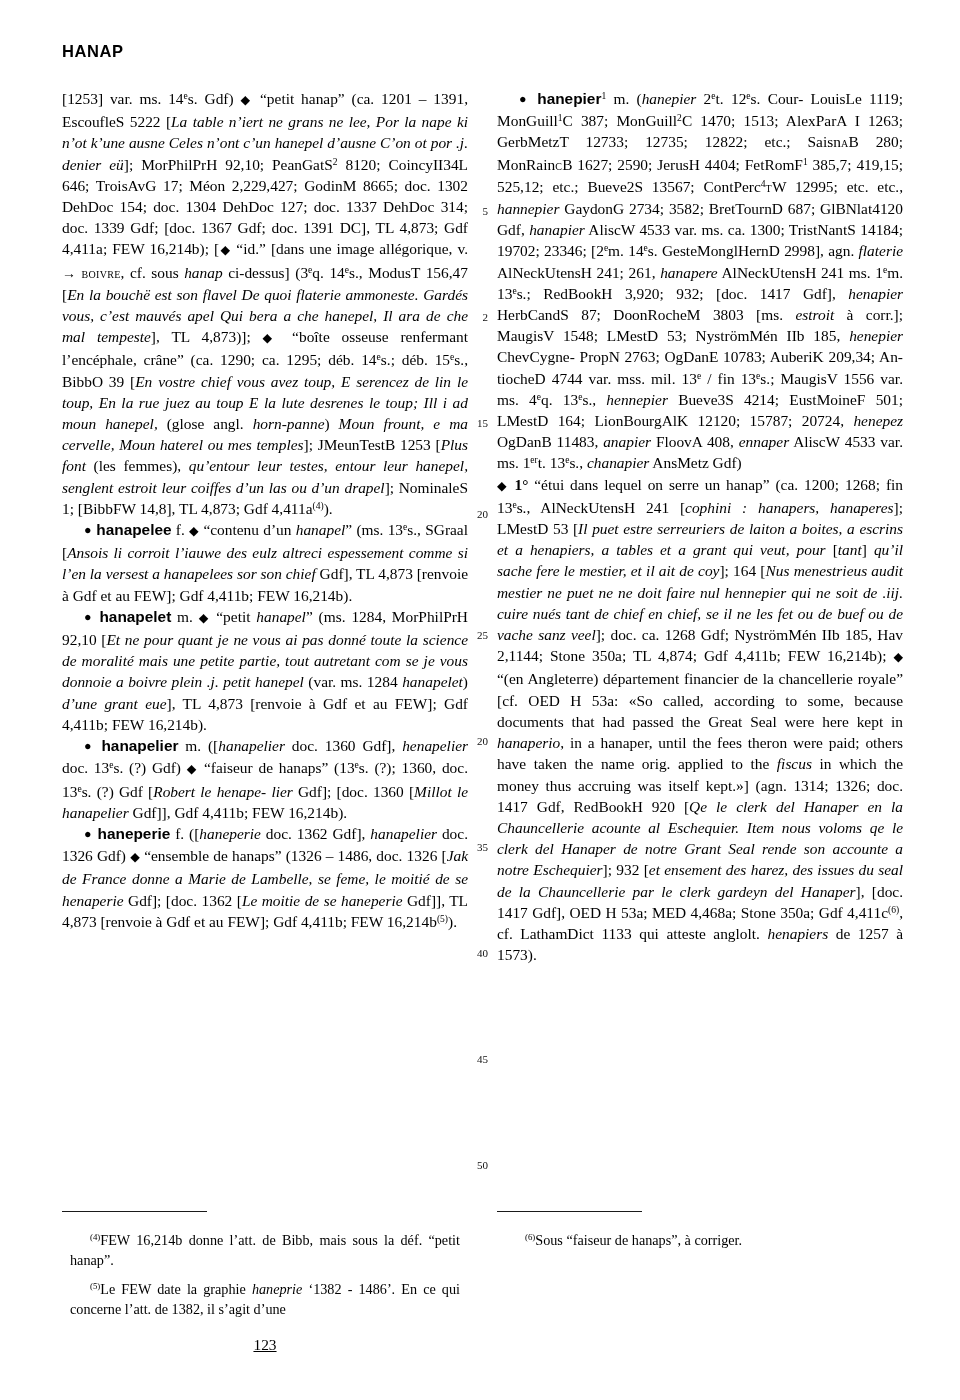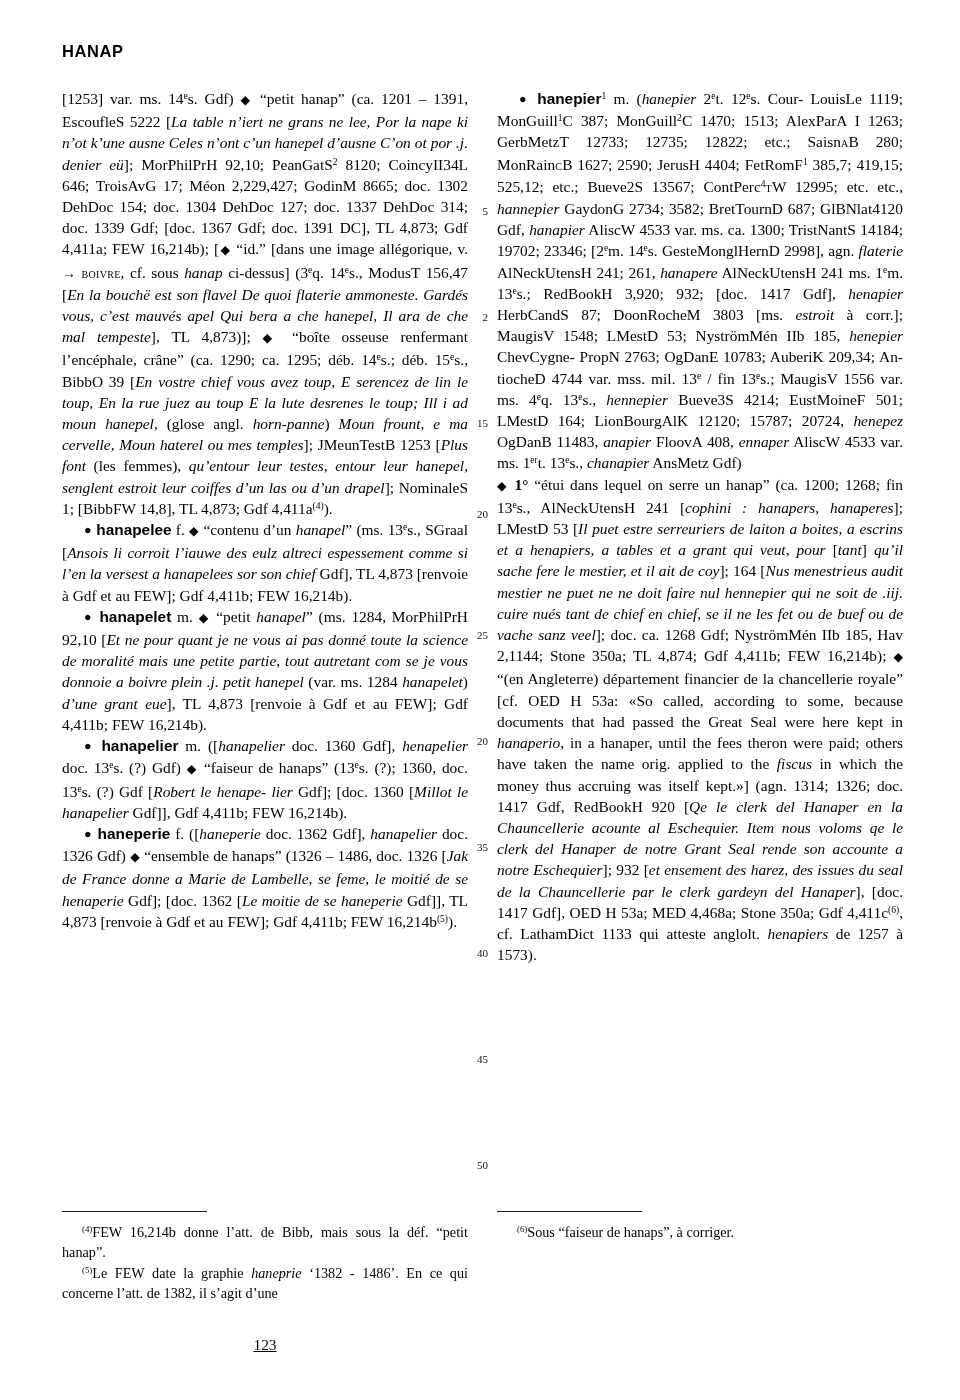--- a/index.html
+++ b/index.html
@@ -59,21 +59,21 @@
   
   .footnotes {
     position: absolute;
     width: 406px;
     font-size: 14.2px;
     line-height: 20.4px;
     text-align: justify;
   }
   .footnotes.left  { left: 62px;  top: 1222px; }
   .footnotes.right { left: 497px; top: 1222px; }
-  .footnotes p { margin: 0; }
+  .footnotes p { margin: 8px; }
   .footnotes p.indent { text-indent: 20px; }
 
   .fn-rule {
     position: absolute;
     height: 0;
     border-top: 1.2px solid #1a1a1a;
     width: 145px;
   }
   .fn-rule.left  { left: 62px;  top: 1211px; }
   .fn-rule.right { left: 497px; top: 1211px; }

